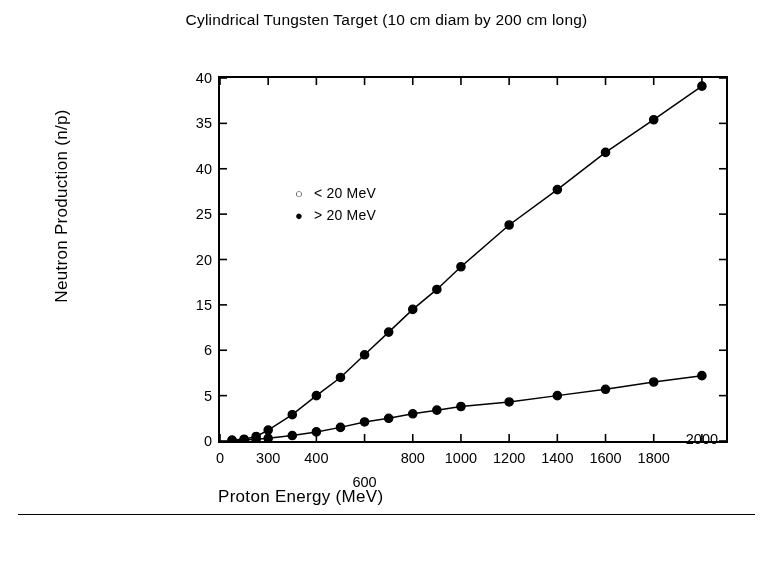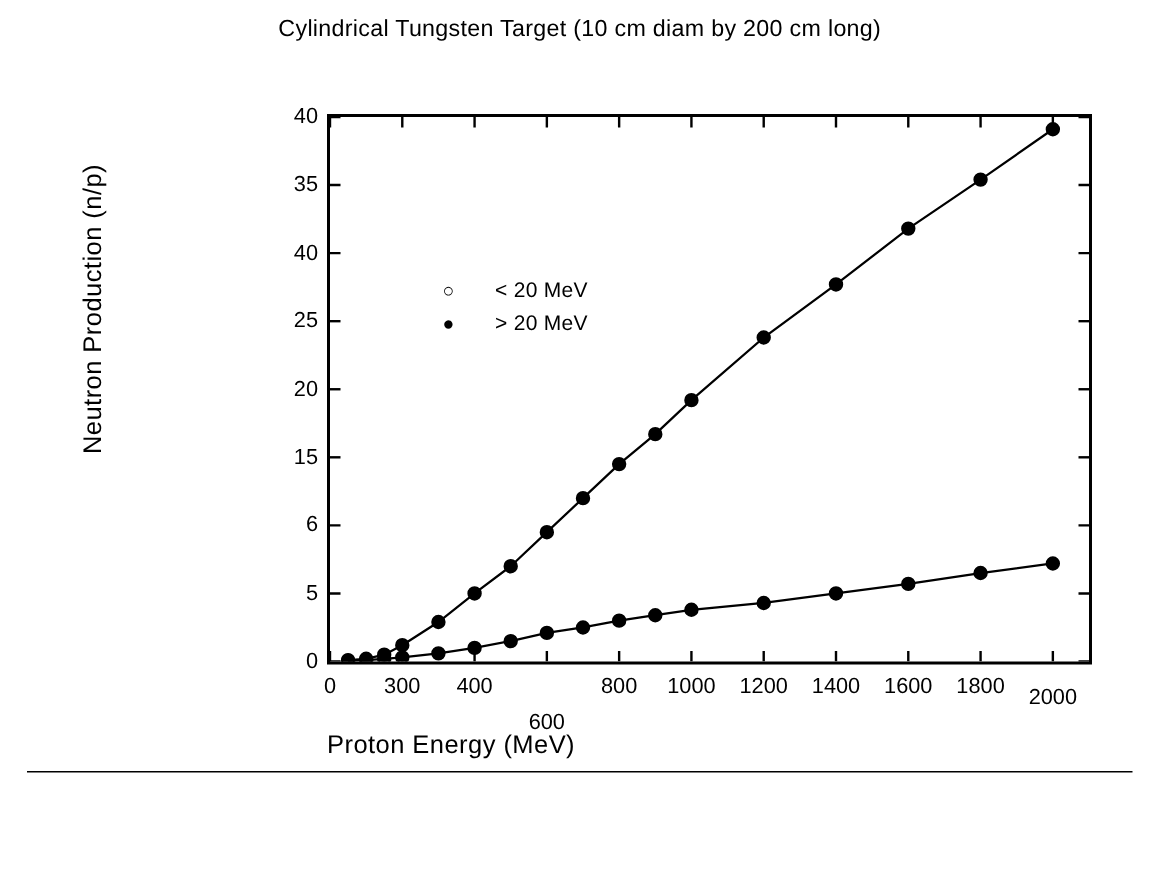--- a/index.html
+++ b/index.html
@@ -124,21 +124,21 @@
     height: 22px;
   }
   .legend-marker {
     width: 18px;
     text-align: center;
     font-size: 13px;
     line-height: 13px;
     display: inline-block;
   }
   .legend-text {
-    margin-left: 22px;
+    margin-left: 6px;
     font-size: 14px;
     letter-spacing: 0.2px;
   }
 
   
   #caption {
     position: absolute;
     left: 20px;
     top: 525px;
     width: 735px;
@@ -266,21 +266,21 @@
         <div class="xtick" style="left: 220px; top: 451px;">0</div>
         <div class="xtick" style="left: 268.19px; top: 451px;">300</div>
         <div class="xtick" style="left: 316.381px; top: 451px;">400</div>
         <div class="xtick" style="left: 364.571px; top: 475px;">600</div>
         <div class="xtick" style="left: 412.762px; top: 451px;">800</div>
         <div class="xtick" style="left: 460.952px; top: 451px;">1000</div>
         <div class="xtick" style="left: 509.143px; top: 451px;">1200</div>
         <div class="xtick" style="left: 557.333px; top: 451px;">1400</div>
         <div class="xtick" style="left: 605.524px; top: 451px;">1600</div>
         <div class="xtick" style="left: 653.714px; top: 451px;">1800</div>
-        <div class="xtick" style="left: 701.905px; top: 458px;">2000</div>
+        <div class="xtick" style="left: 701.905px; top: 432px;">2000</div>
       </div>
 
     <div id="ylabel">Neutron Production (n/p)</div>
     <div id="xlabel">Proton Energy (MeV)</div>
 
     <div id="legend">
       <div class="legend-row">
         <span class="legend-marker">○</span>
         <span class="legend-text">&lt; 20 MeV</span>
       </div>

